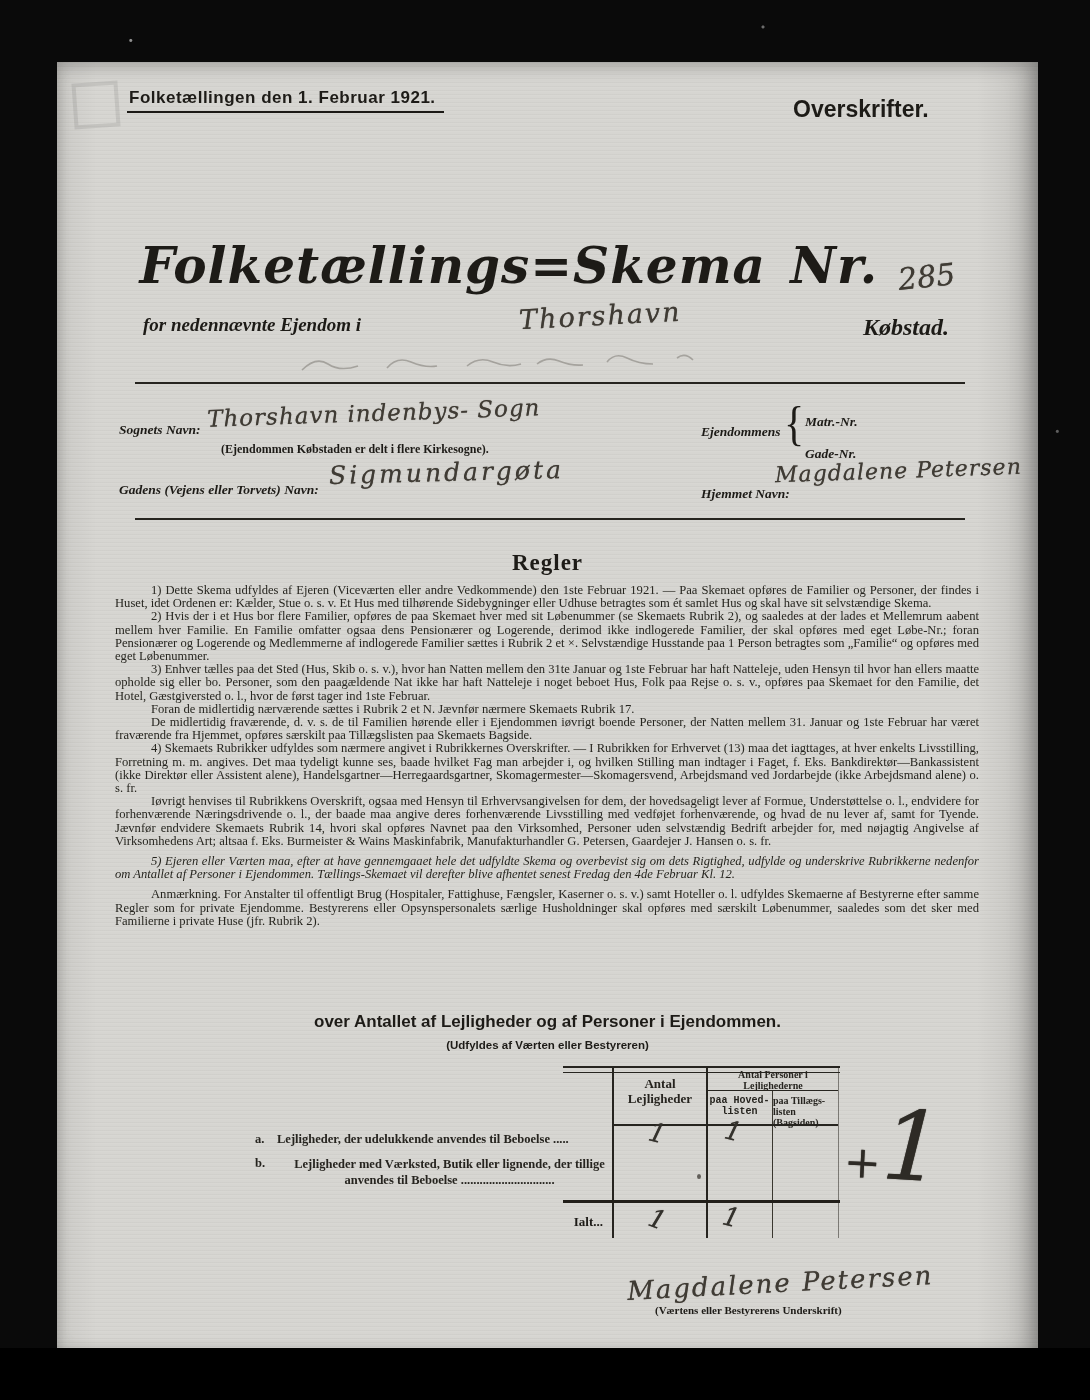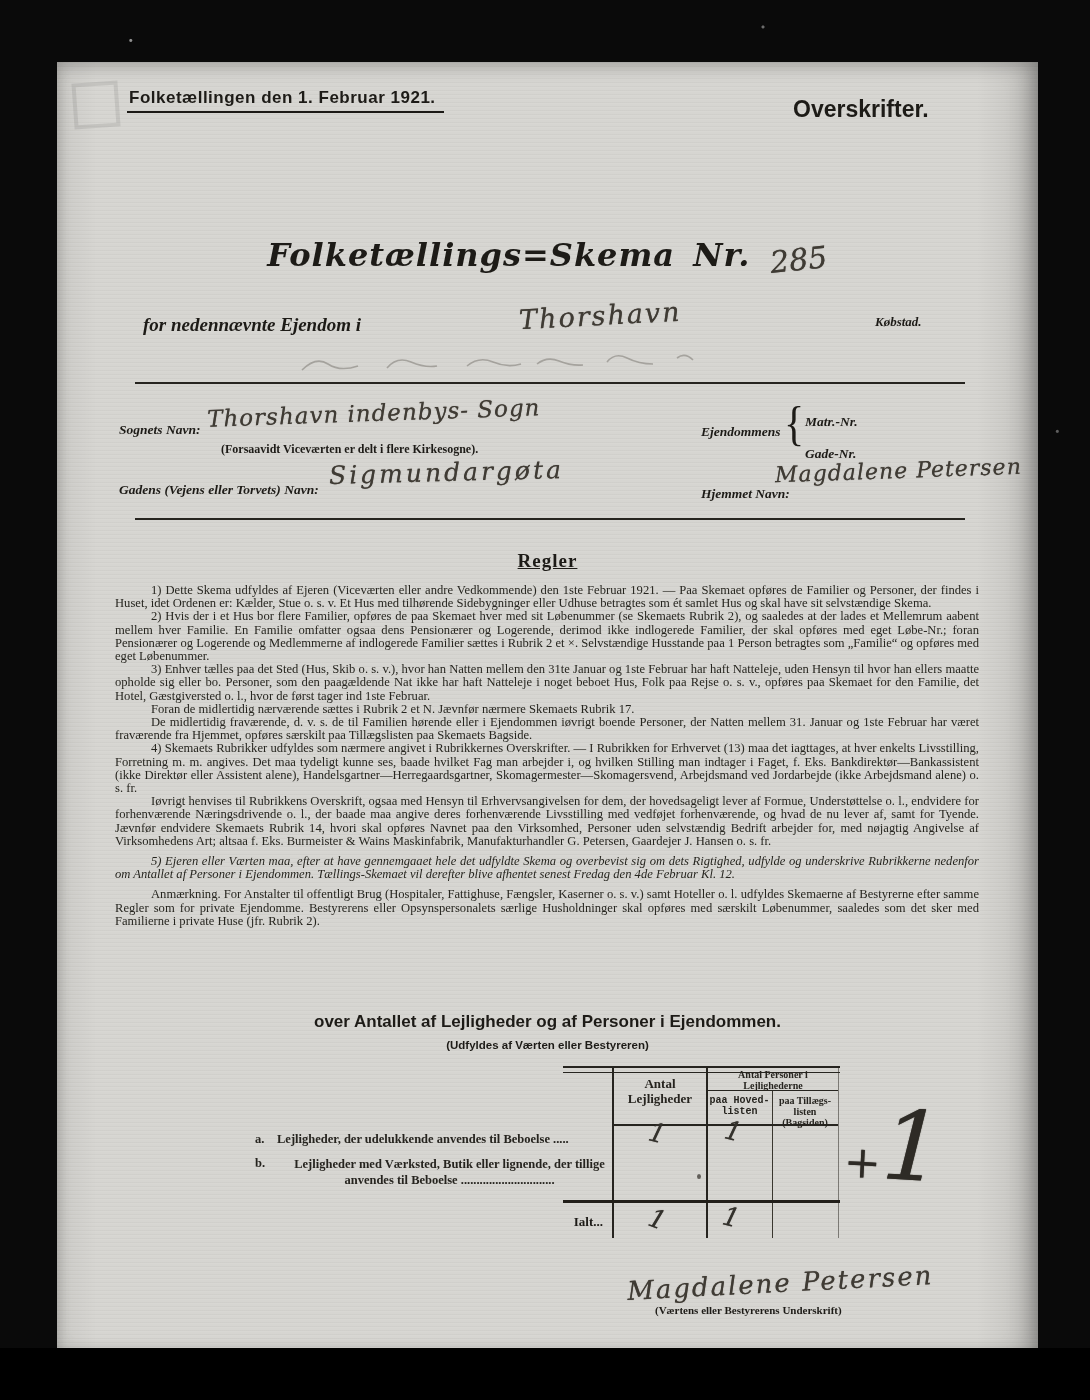--- a/index.html
+++ b/index.html
@@ -47,52 +47,52 @@
 
 <div class="stage">
   <div class="paper">
 
     <div class="abs stamp-ghost" style="left:16px;top:20px;"></div>
 
     <div class="abs sans b ink" style="left:70px;top:26px;font-size:17px;letter-spacing:.5px;border-bottom:2px solid #1c1a16;padding:0 8px 3px 2px;">Folketællingen den 1. Februar 1921.</div>
     <div class="abs sans b ink" style="left:736px;top:34px;font-size:23px;">Overskrifter.</div>
 
     <div class="abs center" style="top:174px;">
-      <span class="dser b i ink" style="font-size:32px;letter-spacing:1px;word-spacing:6px;text-align:center;">Folketællings=Skema Nr.</span>
+      <span class="dser b i ink" style="font-size:50px;letter-spacing:1px;word-spacing:6px;text-align:center;">Folketællings=Skema Nr.</span>
       <span class="hand" style="font-size:30px;position:relative;top:4px;margin-left:16px;transform:rotate(-6deg);display:inline-block;">285</span>
     </div>
 
     <div class="abs ser b i ink" style="left:86px;top:252px;font-size:19px;">for nedennævnte Ejendom i</div>
     <div class="abs hand" style="left:462px;top:238px;font-size:27px;letter-spacing:2px;transform:rotate(-3deg);">Thorshavn</div>
-    <div class="abs ser b i ink" style="left:806px;top:252px;font-size:13px;margin-left:12px;">Købstad.</div>
+    <div class="abs ser b i ink" style="left:806px;top:252px;font-size:24px;">Købstad.</div>
 
     <svg class="abs" style="left:240px;top:282px;" width="420" height="38" viewBox="0 0 420 38">
       <path d="M5,26 q14,-14 26,-6 t30,2 M90,24 q10,-12 24,-6 t26,4 M170,22 q12,-10 26,-4 t28,2 M240,20 q10,-8 22,-3 t24,4 M310,18 q8,-10 20,-4 t26,6 M380,14 q8,-6 16,2" fill="none" stroke="#6b675f" stroke-width="1.6" opacity=".45"></path>
     </svg>
 
     <div class="abs rule-line" style="left:78px;top:320px;width:830px;"></div>
 
     <div class="abs ser b i ink" style="left:62px;top:360px;font-size:13.5px;">Sognets Navn:</div>
     <div class="abs hand" style="left:150px;top:338px;font-size:23px;letter-spacing:1px;transform:rotate(-2deg);">Thorshavn indenbys- Sogn</div>
-    <div class="abs ser b ink" style="left:164px;top:380px;font-size:12px;">(Forsaavidt Viceværten er delt i flere Kirkesogne).</div>
+    <div class="abs ser b ink" style="left:164px;top:380px;font-size:12px;">(Ejendommen Købstaden er delt i flere Kirkesogne).</div>
 
     <div class="abs ser b i ink" style="left:644px;top:362px;font-size:13.5px;">Ejendommens</div>
     <div class="abs ser ink" style="left:727px;top:338px;font-size:42px;transform:scaleY(1.15);font-weight:300;">{</div>
     <div class="abs ser b i ink" style="left:748px;top:352px;font-size:13.5px;">Matr.-Nr.</div>
     <div class="abs ser b i ink" style="left:748px;top:384px;font-size:13.5px;">Gade-Nr.</div>
 
     <div class="abs ser b i ink" style="left:62px;top:420px;font-size:13.5px;">Gadens (Vejens eller Torvets) Navn:</div>
     <div class="abs hand" style="left:272px;top:396px;font-size:25px;letter-spacing:3px;transform:rotate(-1.5deg);">Sigmundargøta</div>
 
     <div class="abs ser b i ink" style="left:644px;top:424px;font-size:13.5px;">Hjemmet Navn:</div>
     <div class="abs hand" style="left:718px;top:396px;font-size:22px;letter-spacing:1px;transform:rotate(-2deg);">Magdalene Petersen</div>
 
     <div class="abs rule-line" style="left:78px;top:456px;width:830px;"></div>
 
-    <div class="abs center ser b ink" style="top:488px;font-size:19px;letter-spacing:1px;text-decoration:underline;">Regler</div>
+    <div class="abs center ser b ink" style="top:488px;font-size:23px;letter-spacing:1px;">Regler</div>
     <div class="abs ser rules" style="left:58px;top:522px;width:864px;">
       <p>1)  Dette Skema udfyldes af Ejeren (Viceværten eller andre Vedkommende) den 1ste Februar 1921. — Paa Skemaet opføres de Familier og Personer, der findes i Huset, idet Ordenen er: Kælder, Stue o. s. v.  Et Hus med tilhørende Sidebygninger eller Udhuse betragtes som ét samlet Hus og skal have sit selvstændige Skema.</p>
       <p>2)  Hvis der i et Hus bor flere Familier, opføres de paa Skemaet hver med sit Løbenummer (se Skemaets Rubrik 2), og saaledes at der lades et Mellemrum aabent mellem hver Familie.  En Familie omfatter ogsaa dens Pensionærer og Logerende, derimod ikke indlogerede Familier, der skal opføres med eget Løbe-Nr.; foran Pensionærer og Logerende og Medlemmerne af indlogerede Familier sættes i Rubrik 2 et ×.  Selvstændige Husstande paa 1 Person betragtes som „Familie“ og opføres med eget Løbenummer.</p>
       <p>3)  Enhver tælles paa det Sted (Hus, Skib o. s. v.), hvor han Natten mellem den 31te Januar og 1ste Februar har haft Natteleje, uden Hensyn til hvor han ellers maatte opholde sig eller bo.  Personer, som den paagældende Nat ikke har haft Natteleje i noget beboet Hus, Folk paa Rejse o. s. v., opføres paa Skemaet for den Familie, det Hotel, Gæstgiversted o. l., hvor de først tager ind 1ste Februar.</p>
       <p>Foran de midlertidig nærværende sættes i Rubrik 2 et N.  Jævnfør nærmere Skemaets Rubrik 17.</p>
       <p>De midlertidig fraværende, d. v. s. de til Familien hørende eller i Ejendommen iøvrigt boende Personer, der Natten mellem 31. Januar og 1ste Februar har været fraværende fra Hjemmet, opføres særskilt paa Tillægslisten paa Skemaets Bagside.</p>
       <p>4)  Skemaets Rubrikker udfyldes som nærmere angivet i Rubrikkernes Overskrifter. — I Rubrikken for Erhvervet (13) maa det iagttages, at hver enkelts Livsstilling, Forretning m. m. angives.  Det maa tydeligt kunne ses, baade hvilket Fag man arbejder i, og hvilken Stilling man indtager i Faget, f. Eks. Bankdirektør—Bankassistent (ikke Direktør eller Assistent alene), Handelsgartner—Herregaardsgartner, Skomagermester—Skomagersvend, Arbejdsmand ved Jordarbejde (ikke Arbejdsmand alene) o. s. fr.</p>
       <p>Iøvrigt henvises til Rubrikkens Overskrift, ogsaa med Hensyn til Erhvervsangivelsen for dem, der hovedsageligt lever af Formue, Understøttelse o. l., endvidere for forhenværende Næringsdrivende o. l., der baade maa angive deres forhenværende Livsstilling med vedføjet forhenværende, og hvad de nu lever af, samt for Tyende.  Jævnfør endvidere Skemaets Rubrik 14, hvori skal opføres Navnet paa den Virksomhed, Personer uden selvstændig Bedrift arbejder for, med nøjagtig Angivelse af Virksomhedens Art; altsaa f. Eks. Burmeister &amp; Wains Maskinfabrik, Manufakturhandler G. Petersen, Gaardejer J. Hansen o. s. fr.</p>
       <p class="i gap">5)  Ejeren eller Værten maa, efter at have gennemgaaet hele det udfyldte Skema og overbevist sig om dets Rigtighed, udfylde og underskrive Rubrikkerne nedenfor om Antallet af Personer i Ejendommen.  Tællings-Skemaet vil derefter blive afhentet senest Fredag den 4de Februar Kl. 12.</p>
       <p class="gap">Anmærkning.  For Anstalter til offentligt Brug (Hospitaler, Fattighuse, Fængsler, Kaserner o. s. v.) samt Hoteller o. l. udfyldes Skemaerne af Bestyrerne efter samme Regler som for private Ejendomme.  Bestyrerens eller Opsynspersonalets særlige Husholdninger skal opføres med særskilt Løbenummer, saaledes som det sker med Familierne i private Huse (jfr. Rubrik 2).</p>
@@ -106,21 +106,21 @@
     <div class="abs vline" style="left:649px;top:1006px;height:170px;"></div>
     <div class="abs" style="left:715px;top:1028px;height:148px;width:1px;background:#3a372f;"></div>
     <div class="abs" style="left:781px;top:1006px;height:170px;width:1px;background:rgba(50,46,40,.55);"></div>
     <div class="abs" style="left:649px;top:1028px;width:132px;height:1px;background:#26241f;"></div>
     <div class="abs rule-line" style="left:555px;top:1062px;width:226px;"></div>
     <div class="abs" style="left:506px;top:1138px;width:277px;height:3px;background:#221f1a;"></div>
 
     <div class="abs ser thead" style="left:557px;top:1014px;width:92px;text-align:center;font-size:13px;line-height:15px;">Antal Lejligheder</div>
     <div class="abs ser thead" style="left:651px;top:1007px;width:130px;text-align:center;font-size:10px;line-height:11px;">Antal Personer i Lejlighederne</div>
     <div class="abs ser thead" style="left:651px;top:1033px;width:63px;text-align:center;font-size:10px;line-height:11px;font-family:Liberation Mono, monospace;">paa Hoved- listen</div>
-    <div class="abs ser thead" style="left:716px;top:1033px;width:64px;text-align:center;font-size:10px;line-height:11px;">paa Tillægs- listen (Bagsiden)</div>
+    <div class="abs ser thead" style="left:716px;top:1033px;width:64px;font-size:10px;line-height:11px;">paa Tillægs- listen (Bagsiden)</div>
 
     <div class="abs ser thead" style="left:198px;top:1070px;font-size:12.5px;">a.</div>
     <div class="abs ser thead" style="left:220px;top:1070px;width:340px;font-size:12.5px;white-space:nowrap;overflow:hidden;">Lejligheder, der udelukkende anvendes til Beboelse .....</div>
     <div class="abs ser thead" style="left:198px;top:1094px;font-size:12.5px;">b.</div>
     <div class="abs ser thead" style="left:220px;top:1094px;width:345px;font-size:12.5px;line-height:16px;text-align:center;">Lejligheder med Værksted, Butik eller lignende, der tillige anvendes til Beboelse ..............................</div>
 
     <span class="abs hand-num" style="left:592px;top:1056px;">1</span>
     <span class="abs hand-num" style="left:668px;top:1054px;">1</span>
     <div class="abs ink-dot" style="left:640px;top:1112px;"></div>
 

